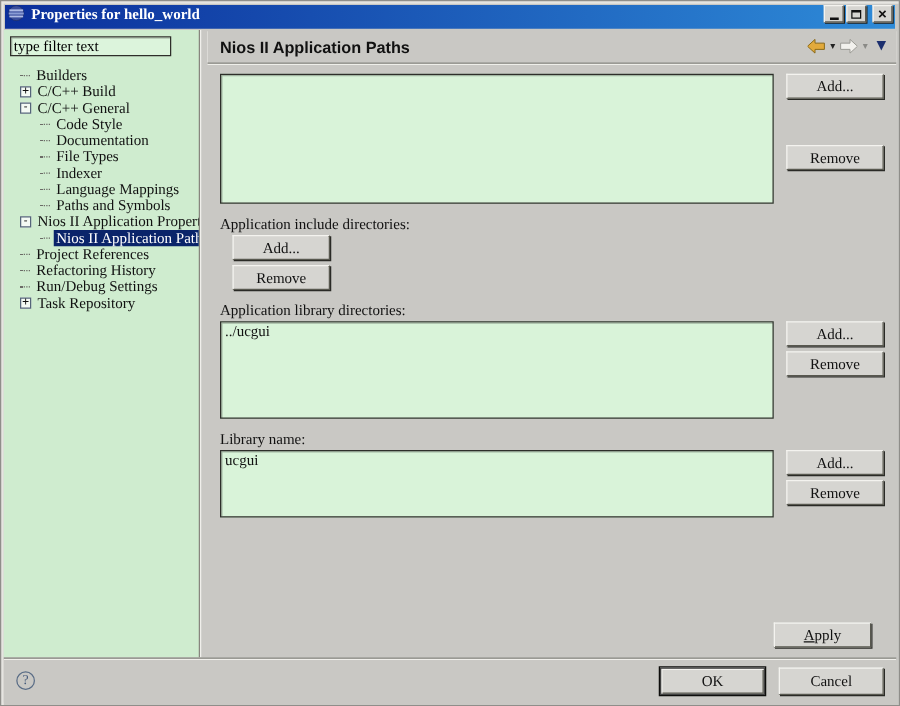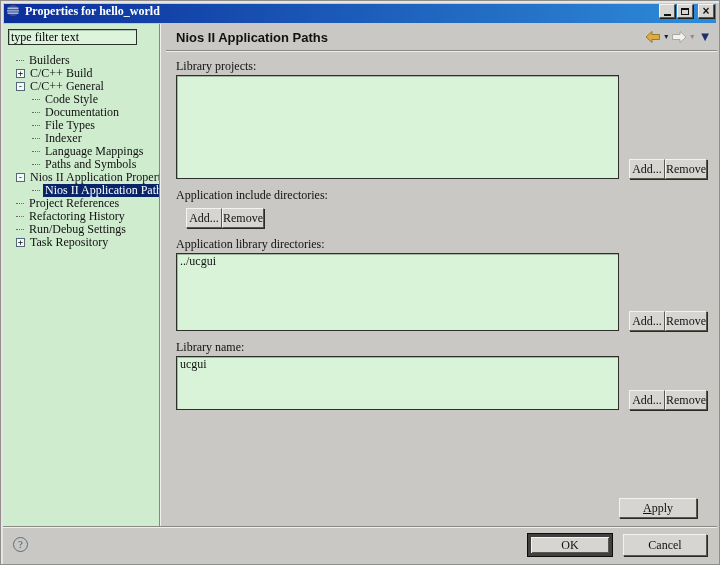--- a/index.html
+++ b/index.html
@@ -55,21 +55,21 @@
   .chev.disabled{color:#8a8a86;}
   .viewmenu{font-family:"DejaVu Sans",sans-serif;font-size:10px;line-height:10px;color:#1c2f6e;margin-left:3px;}
 
   .panel-body{flex:1;display:flex;flex-direction:column;padding:8px 10px 0 10px;min-height:0;}
   .section{margin-bottom:9px;}
   .sec-label{margin-bottom:2px;line-height:14px;}
   .sec-grid{display:flex;}
   .listbox{flex:1;background:#d9f3d9;border:1px solid #2e2e2a;
            box-shadow:inset 1px 1px 0 rgba(0,0,0,0.25);overflow:hidden;padding-top:1px;}
   .litem{line-height:13px;padding:0 3px;white-space:nowrap;}
-  .sec-btns{width:88px;flex:0 0 88px;display:flex;align-items:flex-end;padding-left:10px;}
+  .sec-btns{width:88px;flex:0 0 88px;display:flex;flex-direction:column;align-items:flex-end;padding-left:10px;}
   .btn{width:78px;height:20px;background:#d6d5d1;border:1px solid;
        border-color:#f4f3ef #58584f #58584f #f4f3ef;box-shadow:1px 1px 0 #2a2a26;
        font-family:"Liberation Serif","DejaVu Serif",serif;font-size:12px;color:#111;
        padding:0;cursor:default;line-height:16px;}
   .sec-1 .listbox{height:104px;}
   .sec-1 .btn-remove{margin-top:37px;}
   .sec-2 .listbox{height:90px;}
   .sec-3 .listbox{height:78px;}
   .sec-4 .listbox{height:54px;}
   .sec-2 .btn-remove,.sec-3 .btn-remove,.sec-4 .btn-remove{margin-top:4px;}
@@ -78,21 +78,21 @@
   .apply-prefix{text-decoration:underline;}
 
   
   .footer{height:36px;flex:0 0 36px;background:#c9c8c4;border-top:1px solid #8a8a84;
           box-shadow:inset 0 1px 0 #f0efeb;display:flex;align-items:center;padding:0 10px;}
   .help{width:15px;height:15px;border:1px solid #5a6d86;border-radius:50%;color:#44597a;
         display:inline-flex;align-items:center;justify-content:center;
         font-family:"Liberation Serif",serif;font-size:11px;line-height:11px;}
   .footer-btns{margin-left:auto;display:flex;gap:11px;}
   .btn.big{width:84px;height:22px;}
-  .btn.ok{border:3px solid #404040;box-shadow:inset 1px 1px 0 #f4f3ef, inset -1px -1px 0 #58584f, 0 0 0 1px #0d0d0b;}
+  .btn.ok{border:1px solid #404040;box-shadow:inset 1px 1px 0 #f4f3ef, inset -1px -1px 0 #58584f, 0 0 0 1px #0d0d0b;}
 </style>
 </head>
 <body>
 
 <div class="window">
 
   <div class="titlebar">
     <span class="app-icon">
       <svg width="14" height="13" viewBox="0 0 14 13">
         <circle cx="7" cy="6.5" r="6" fill="#3a4e9c" stroke="#1c2a5e" stroke-width="0.5"></circle>
@@ -227,21 +227,20 @@
             <path d="M14,6 L8,0.5 L8,3.5 L0.5,3.5 L0.5,8.5 L8,8.5 L8,11.5 Z" fill="#f2f1ed" stroke="#9a9a94" stroke-width="0.8"></path>
           </svg>
           <span class="chev disabled">▾</span>
           <span class="viewmenu">▼</span>
         </span>
       </div>
 
       <div class="panel-body">
         <div id="sections">
             <div class="section sec-1">
-    <div class="sec-label">Library projects:</div>
     <div class="sec-grid">
       <div class="listbox"></div>
       <div class="sec-btns">
         <button class="btn btn-add">Add...</button>
         <button class="btn btn-remove">Remove</button>
       </div>
     </div>
   </div>
             <div class="section sec-2">
     <div class="sec-label">Application include directories:</div>

